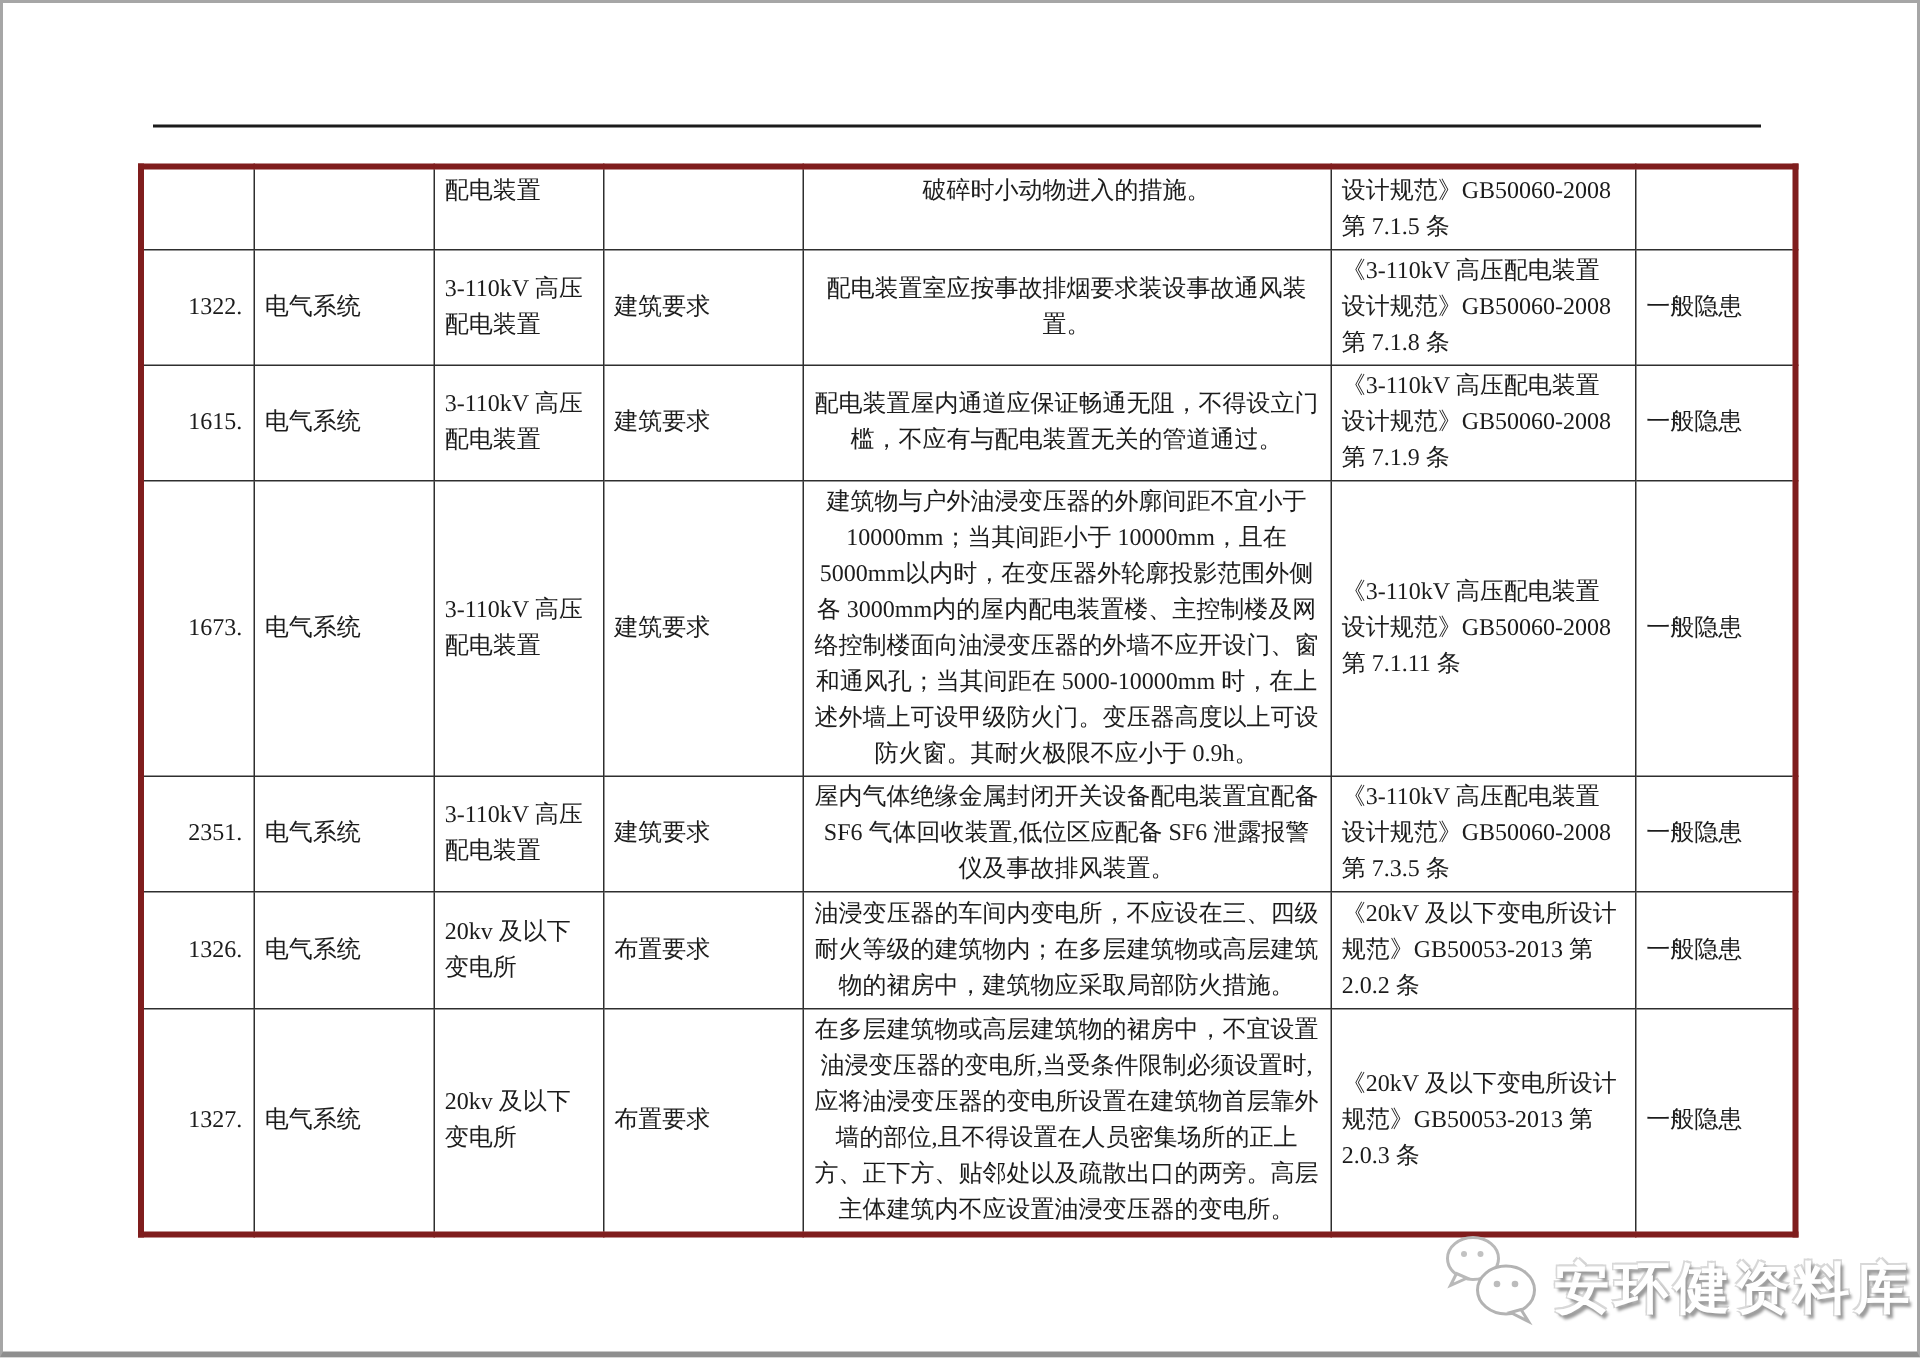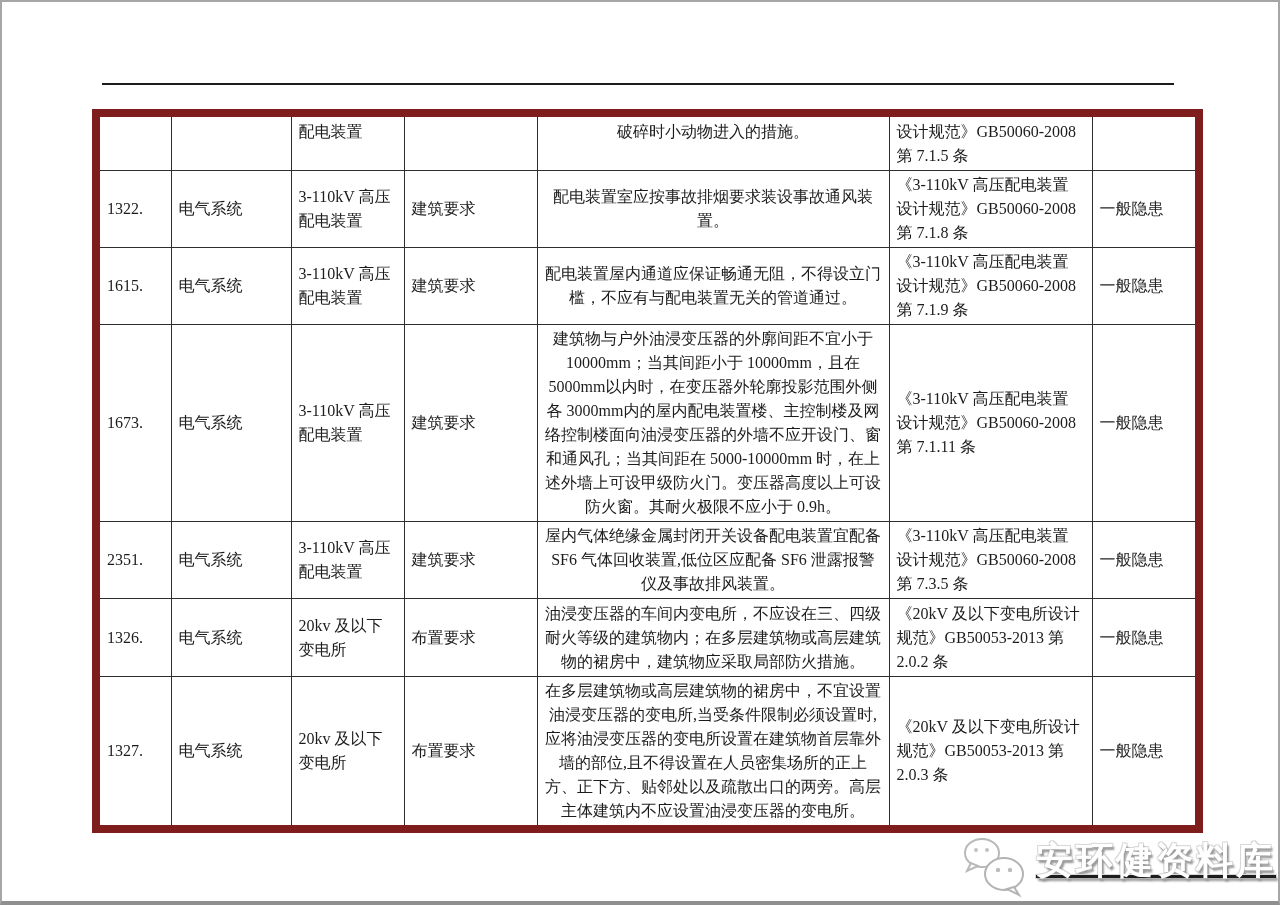--- a/index.html
+++ b/index.html
@@ -10,39 +10,39 @@
     font-family:"Liberation Serif","DejaVu Serif",serif;
     color:#1c1c1c; overflow:hidden;
   }
   .header-rule {
     position:absolute; left:100px; top:81px; width:1072px; height:2px;
     background:#1b1b1b;
   }
   table.checklist {
     position:absolute; left:90px; top:107px; width:1103px;
     border-collapse:collapse; table-layout:fixed;
-    border:8px solid #7f1d1d;
+    border:4px solid #7f1d1d;
   }
   table.checklist td {
     border:1px solid #2e2e2e;
     font-size:16px; line-height:24px;
     padding:2px 7px; vertical-align:middle;
     overflow:hidden; word-break:normal;
   }
-  td.col-no       { text-align:left; padding:2px 3px; }
+  td.col-no       { text-align:right; padding:2px 3px; }
   td.col-system   { }
   td.col-equipment{ padding-left:7px; padding-right:2px; }
   td.col-category { }
   td.col-content  { line-height:23px; text-align:center; }
   td.col-basis    { padding-left:6px; padding-right:2px; }
   td.col-level    { }
   tr.partial td   { vertical-align:top; padding-top:3px; }
   .watermark {
-    position:absolute; left:960px; top:834px; height:66px;
-    display:flex; align-items:flex-start; gap:8px;text-decoration:underline;
+    position:absolute; left:960px; top:816px; height:66px;
+    display:flex; align-items:flex-end; gap:8px;
   }
   .wm-icon { flex:0 0 auto; }
   .wm-text {
     font-family:"Liberation Sans","DejaVu Sans",sans-serif;
     font-weight:bold; font-size:37px; letter-spacing:3px;
     color:#ffffff;
     text-shadow:
       2px 3px 2px #9a9a9a,
       -1px -1px 0 #d8d8d8, 1px -1px 0 #d8d8d8,
       -1px 1px 0 #d8d8d8, 1px 1px 0 #cfcfcf;

